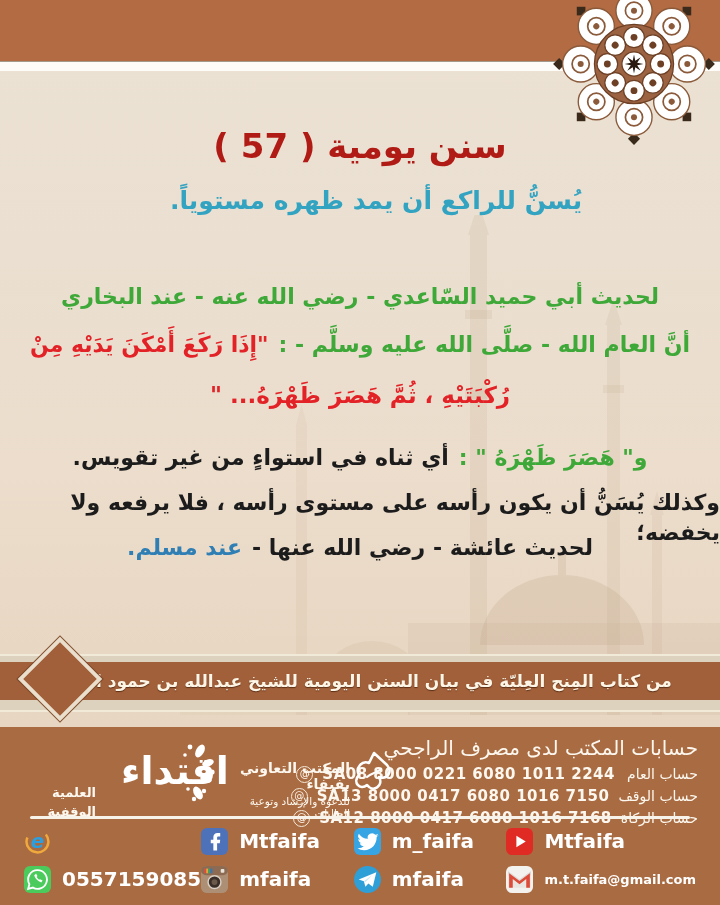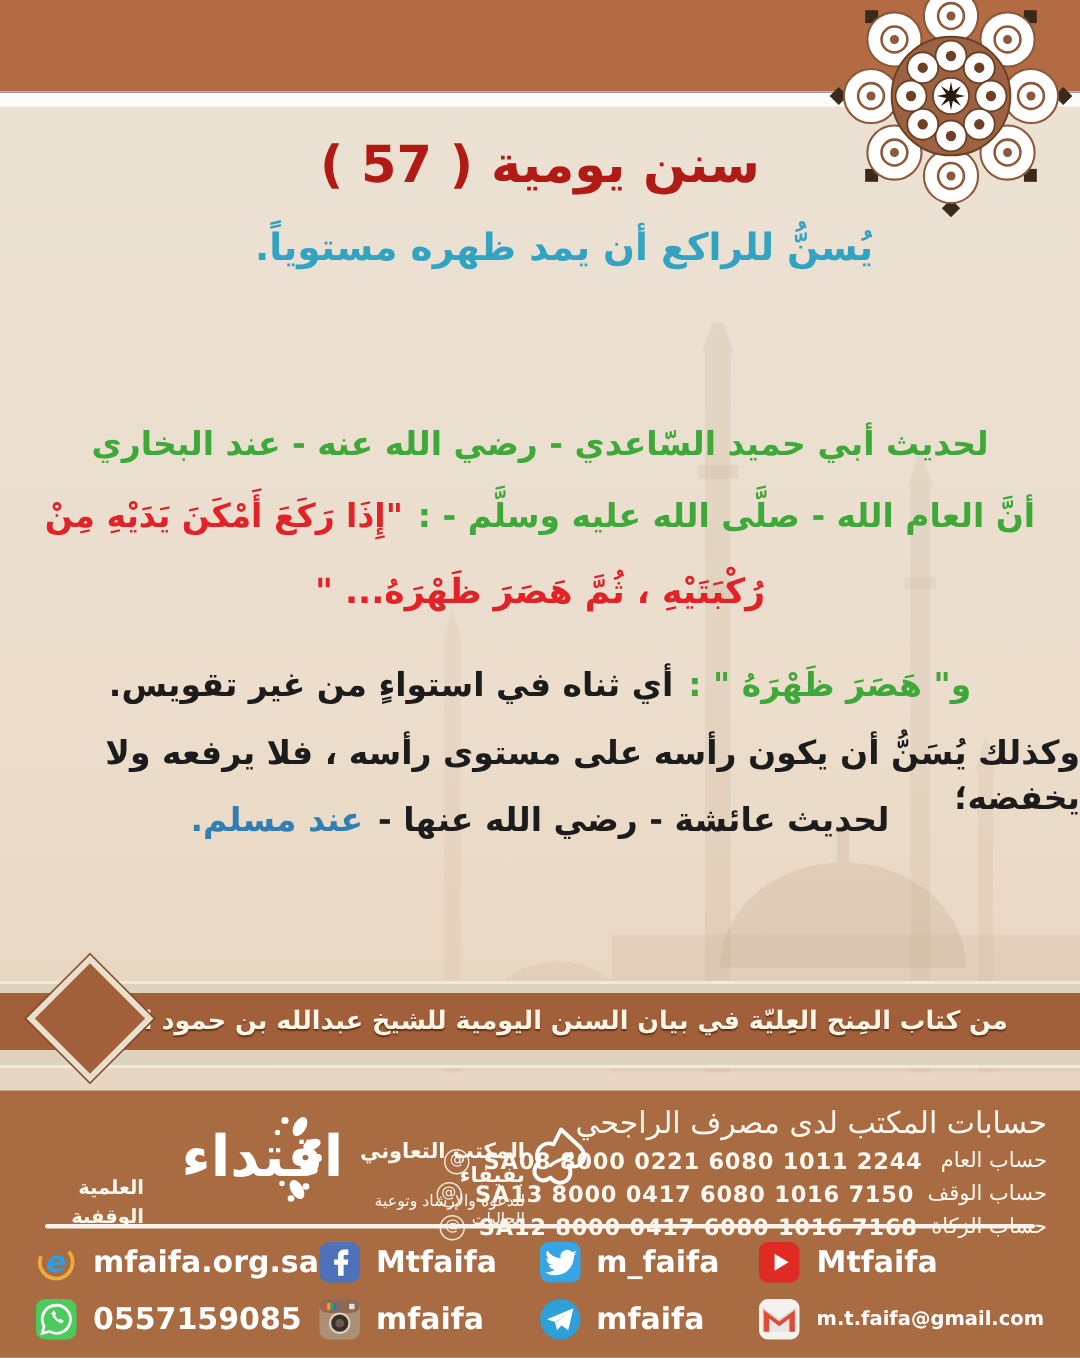--- a/index.html
+++ b/index.html
@@ -2,21 +2,21 @@
 <html lang="ar"><head>
 <meta charset="utf-8">
 <style>
   html,body{margin:0;padding:0;background:#888;}
   #canvas{
     position:relative;width:720px;height:905px;margin:0 auto;overflow:hidden;
     background:linear-gradient(180deg,#ece2d4 0%,#eadfd0 28%,#ecddcc 52%,#e8d7c3 72%,#e6d4c0 100%);
     font-family:"DejaVu Sans",sans-serif;
   }
   .abs{position:absolute;}
-  .ar{direction:rtl;font-weight:bold;}
+  .ar{direction:rtl;font-weight:bold;margin-top:36px;}
   
   .top-band{left:0;top:0;width:720px;height:61px;background:#b26b42;}
   .white-strip{left:0;top:61px;width:720px;height:9px;background:#fdfcf8;border-top:1px solid #a39a8b;}
   .rosette{left:548px;top:-22px;width:172px;height:172px;}
   .page-title{left:0;top:90px;width:720px;text-align:center;font-size:34px;color:#b01b15;}
   .page-subtitle{left:16px;top:150px;width:720px;text-align:center;font-size:25px;color:#33a3c2;}
   
   .mosque{left:0;top:215px;width:720px;height:500px;pointer-events:none;}
   
   .tline{left:0;width:720px;display:flex;justify-content:center;gap:10px;direction:rtl;font-weight:bold;font-size:22px;line-height:1.35;}
@@ -258,21 +258,20 @@
 
     <div class="abs social-grid">
 
       <div class="social-item">
         <span class="sicon">
           <svg width="27" height="27" viewBox="0 0 26 26">
             <circle cx="13" cy="13" r="10.5" fill="none" stroke="#f0a93c" stroke-width="2.4" stroke-dasharray="44 22" transform="rotate(-40 13 13)"></circle>
             <text x="13" y="19.5" text-anchor="middle" font-size="19" font-weight="bold" font-style="italic" fill="#2c9fe0" font-family="DejaVu Sans, sans-serif">e</text>
           </svg>
         </span>
-        <span class="social-label">mfaifa.org.sa</span>
       </div>
 
       <div class="social-item">
         <span class="sicon" style="background:#4d72ba">
           <svg width="27" height="27" viewBox="0 0 26 26">
             <path d="M16.5 8.3h2V4.8h-2.6c-2.6 0-4 1.7-4 4.1v2.3H9.4v3.4h2.5v7h3.6v-7h2.6l.4-3.4h-3V9.2c0-.6.3-.9 1-.9z" fill="#ffffff"></path>
           </svg>
         </span>
         <span class="social-label">Mtfaifa</span>
       </div>

